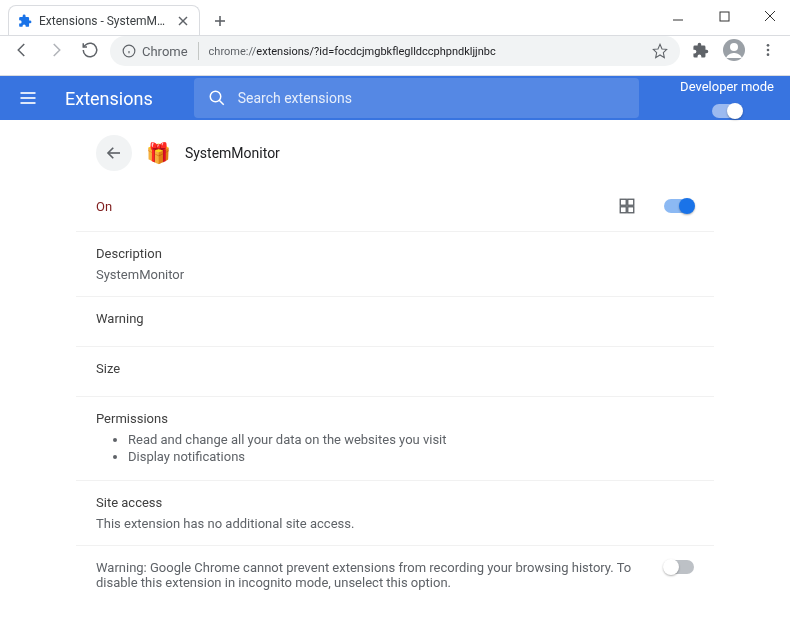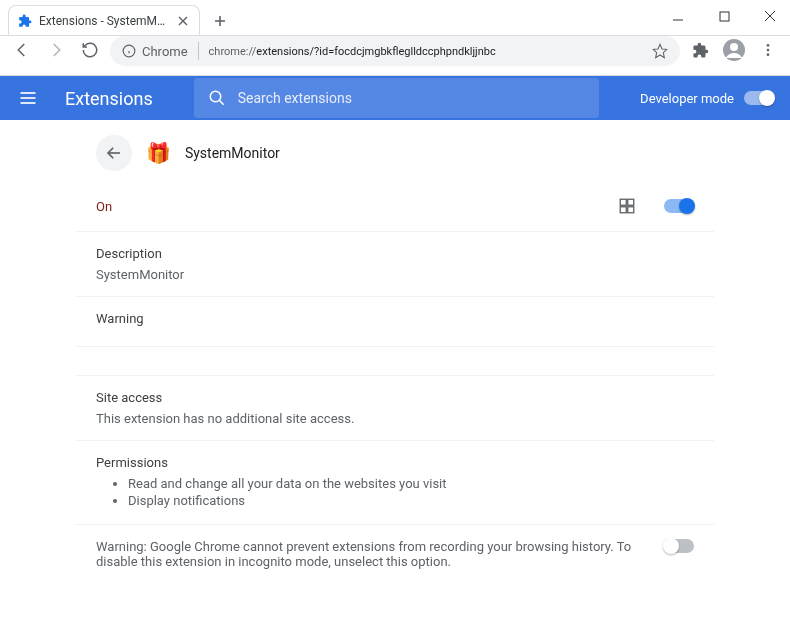--- a/index.html
+++ b/index.html
@@ -26,21 +26,21 @@
   .omnibox .url .gray { color: #5f6368; }
 
   
   .appbar { height: 44px; background: #3874E0; display: flex; align-items: center; padding: 0 16px; gap: 25px; color: #fff; }
   .ham { width: 24px; height: 24px; display: flex; align-items: center; justify-content: center; cursor: pointer; color: #fff; }
   .apptitle { font-size: 18px; font-weight: 400; }
   .searchwrap { flex: 1; margin: 0 16px; }
   .searchbox { height: 40px; max-width: 520px; background: rgba(255,255,255,0.15); border-radius: 4px; display: flex; align-items: center; padding: 0 14px; gap: 12px; color: #e8eaed; }
   .searchbox input { flex: 1; background: transparent; border: none; outline: none; color: #fff; font-size: 14px; }
   .searchbox input::placeholder { color: rgba(255,255,255,0.85); }
-  .devmode { display: flex; align-items: center; gap: 10px; font-size: 13px; }
+  .devmode { display: flex; align-items: center; gap: 10px; font-size: 13px; flex-direction: column; }
 
   
   .switch { width: 30px; height: 14px; border-radius: 7px; position: relative; cursor: pointer; }
   .switch .knob { position: absolute; width: 16px; height: 16px; border-radius: 50%; top: -1px; box-shadow: 0 1px 2px rgba(0,0,0,0.3); }
   .switch.off { background: #bdc1c6; }
   .switch.off .knob { left: -1px; background: #fff; }
   .switch.on-white { background: rgba(255,255,255,0.5); }
   .switch.on-white .knob { right: -1px; background: #fff; }
   .switch.on-blue { background: rgba(26,115,232,0.5); }
   .switch.on-blue .knob { right: -1px; background: #1a73e8; }
@@ -232,35 +232,36 @@
     <div class="card-row">
       <div class="section-title">Description</div>
       <div class="section-body">SystemMonitor</div>
     </div>
 
     <div class="card-row">
       <div class="section-title">Warning</div>
     </div>
 
     <div class="card-row">
-    </div>
-
-    <div class="card-row">
-      <div class="section-title">Site access</div>
-      <div class="section-body">This extension has no additional site access.</div>
+      <div class="section-title">Size</div>
     </div>
 
     <div class="card-row">
       <div class="section-title">Permissions</div>
       <ul class="perm-list">
         <li>Read and change all your data on the websites you visit</li>
         <li>Display notifications</li>
       </ul>
     </div>
 
+    <div class="card-row">
+      <div class="section-title">Site access</div>
+      <div class="section-body">This extension has no additional site access.</div>
+    </div>
+
     <div class="card-row row-incognito">
       <div class="textcol">
         <div class="section-body">Warning: Google Chrome cannot prevent extensions from recording your browsing history. To disable this extension in incognito mode, unselect this option.</div>
       </div>
       <div class="switch off">
           <div class="knob"></div>
         </div>
     </div>
 
   </div>

